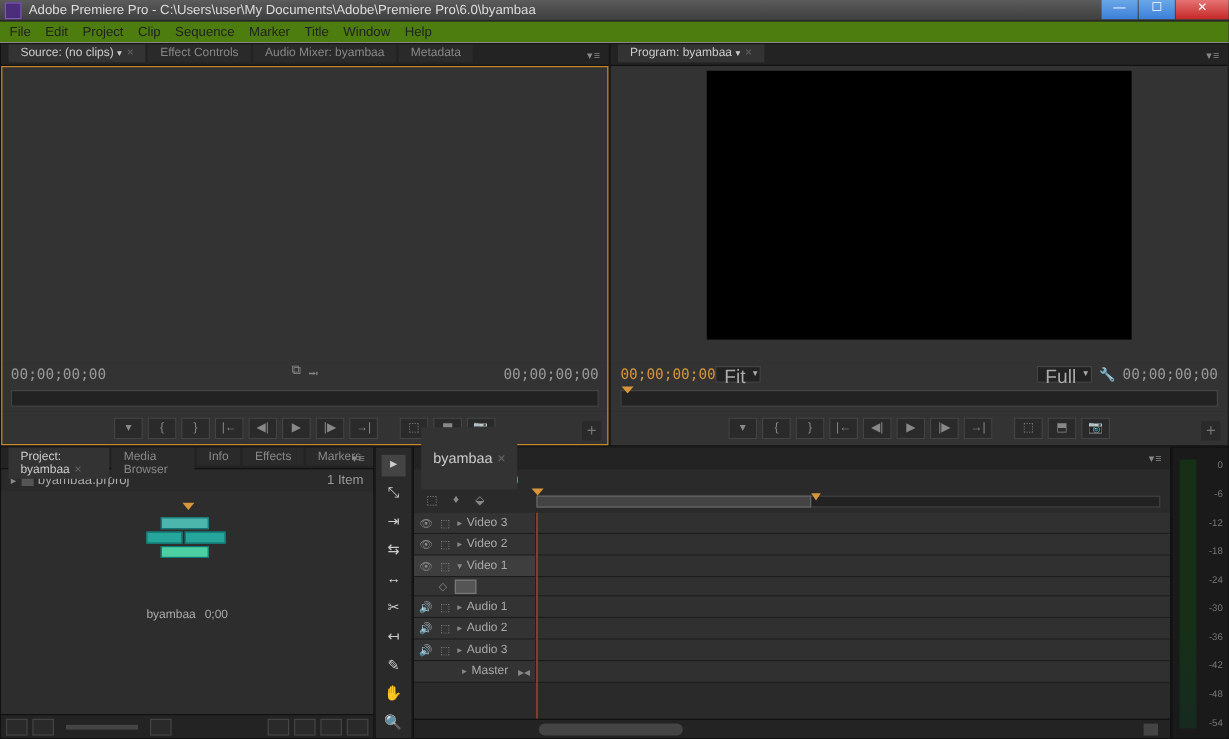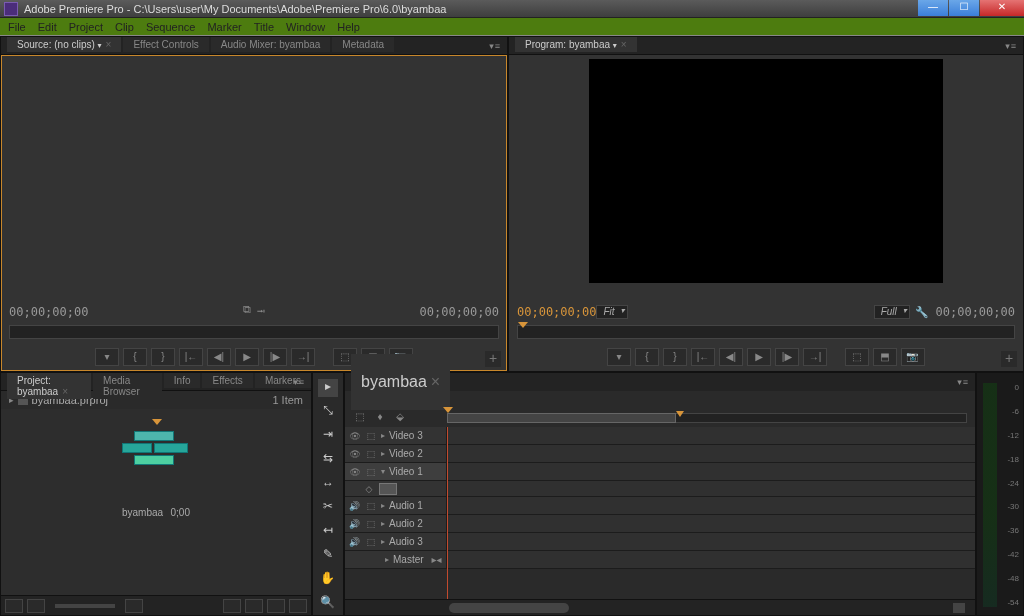--- a/index.html
+++ b/index.html
@@ -30,21 +30,21 @@
 .source-panel { flex: 0 0 508px; border: 1px solid #111; background: #2f2f2f; display: flex; flex-direction: column; position: relative; }
 .source-active-outline { position: absolute; inset: 18px 0 0 0; border: 1px solid #c8872b; pointer-events: none; }
 .program-panel { flex: 1; border: 1px solid #111; background: #2f2f2f; display: flex; flex-direction: column; position: relative; }
 
 .monitor-body { flex: 1; background: #333; position: relative; }
 .black-frame { position: absolute; left: 80px; right: 80px; top: 4px; bottom: 20px; background: #000; }
 
 .timecode-row { height: 18px; display: flex; align-items: center; justify-content: space-between; padding: 0 8px; background: #333; color: #aaa; font-size: 11px; }
 .timecode-row .tc-orange { color: #d8953a; font-family: monospace; font-size: 12px; }
 .timecode-row .tc-grey { color: #999; font-family: monospace; font-size: 12px; }
-.fit-select { background: #222; color: #aaa; border: 1px solid #444; font-size: 10px; padding: 0 12px 0 6px; height: 14px; position: relative; font-style: italic; }
+.fit-select { background: #222; color: #aaa; border: 1px solid #444; font-size: 16px; padding: 0 12px 0 6px; height: 14px; position: relative; }
 .fit-select::after { content: "▾"; position: absolute; right: 2px; font-size: 8px; }
 
 .scrub { height: 22px; background: #333; padding: 4px 8px; }
 .scrub-track { height: 14px; background: #222; border: 1px solid #444; position: relative; }
 .scrub-mark-orange { position: absolute; left: 0; top: -4px; width: 0; height: 0; border-left: 5px solid transparent; border-right: 5px solid transparent; border-top: 6px solid #d8953a; }
 
 .transport { height: 28px; background: #333; display: flex; align-items: center; justify-content: center; gap: 4px; padding: 0 8px; position: relative; }
 .tbtn { width: 24px; height: 18px; background: #2a2a2a; border: 1px solid #444; color: #888; text-align: center; line-height: 16px; font-size: 10px; }
 .tbtn.add { position: absolute; right: 6px; bottom: 4px; width: 16px; height: 16px; border: none; color: #777; font-size: 14px; line-height: 14px; }
 
@@ -73,21 +73,21 @@
 .seq-stack { position: relative; height: 40px; }
 .seq-bar { position: absolute; height: 10px; background: #3aa; border: 1px solid #177; }
 .seq-marker { position: absolute; top: -6px; left: 30px; width: 0; height: 0; border-left: 5px solid transparent; border-right: 5px solid transparent; border-top: 6px solid #d8953a; }
 .thumb-label-row { display: flex; justify-content: space-between; color: #aaa; font-size: 10px; margin-top: 42px; }
 .proj-footer { height: 20px; background: #232323; border-top: 1px solid #111; display: flex; align-items: center; gap: 4px; padding: 0 4px; position: relative; }
 .pf-btn { width: 18px; height: 14px; background: #2a2a2a; border: 1px solid #444; }
 .pf-right { position: absolute; right: 4px; display: flex; gap: 4px; }
 
 
 .tl-tab-row { height: 18px; background: #232323; display: flex; align-items: center; padding-left: 6px; position: relative; }
-.tl-tab { padding: 19px 10px; background: #333; color: #ccc; font-size: 16px; }
+.tl-tab { padding: 19px 10px; background: #333; color: #ccc; font-size: 12px; }
 .tl-header { height: 36px; background: #2a2a2a; padding: 2px 8px; display: flex; }
 .tl-left-head { width: 94px; }
 .tl-time { color: #d8953a; font-family: monospace; font-size: 12px; }
 .tl-icons { display: flex; gap: 6px; margin-top: 4px; }
 .tl-icon-sm { width: 14px; height: 12px; color: #888; font-size: 10px; text-align: center; }
 .tl-ruler { flex: 1; position: relative; }
 .ruler-nums { position: absolute; left: 0; right: 0; top: 0; display: flex; justify-content: space-between; color: #888; font-size: 9px; }
 .ruler-bar { position: absolute; left: 0; right: 0; top: 20px; height: 10px; background: #222; border: 1px solid #444; }
 .ruler-range { position: absolute; top: 20px; height: 10px; background: #444; border: 1px solid #666; }
 .playhead-top { position: absolute; top: 14px; width: 0; height: 0; border-left: 5px solid transparent; border-right: 5px solid transparent; border-top: 6px solid #d8953a; }

